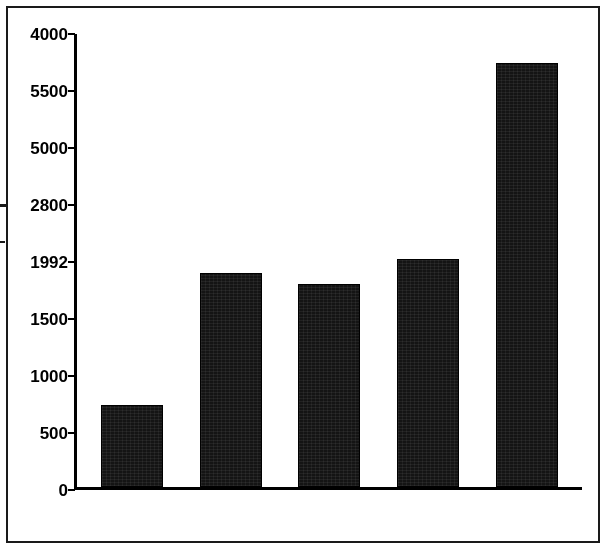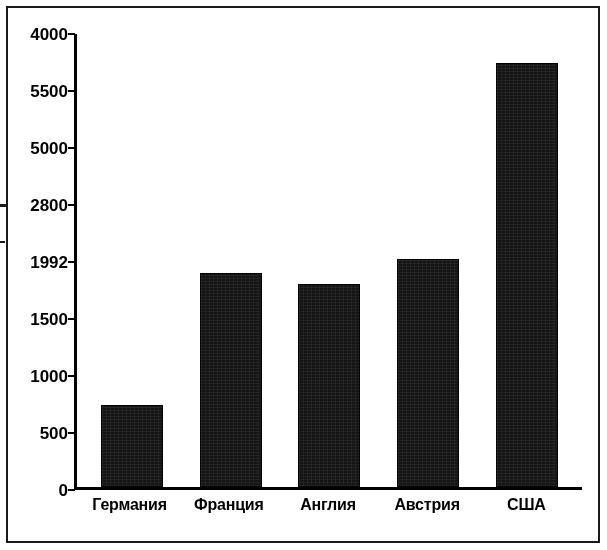--- a/index.html
+++ b/index.html
@@ -176,22 +176,15 @@
       <div class="y-label" style="top:75%">1000</div>
       <div class="tick-mark" style="top:75%"></div>
 
       <div class="y-label" style="top:87.5%">500</div>
       <div class="tick-mark" style="top:87.5%"></div>
 
       <div class="y-label" style="top:100%">0</div>
       <div class="tick-mark" style="top:100%"></div>
     </div>
 
-    <div id="x-axis-labels">
-      <div class="x-label">Германия</div>
-      <div class="x-label">Франция</div>
-      <div class="x-label">Англия</div>
-      <div class="x-label">Австрия</div>
-      <div class="x-label">США</div>
-    </div>
 
   </div>
 </div>
 
 </body></html>

